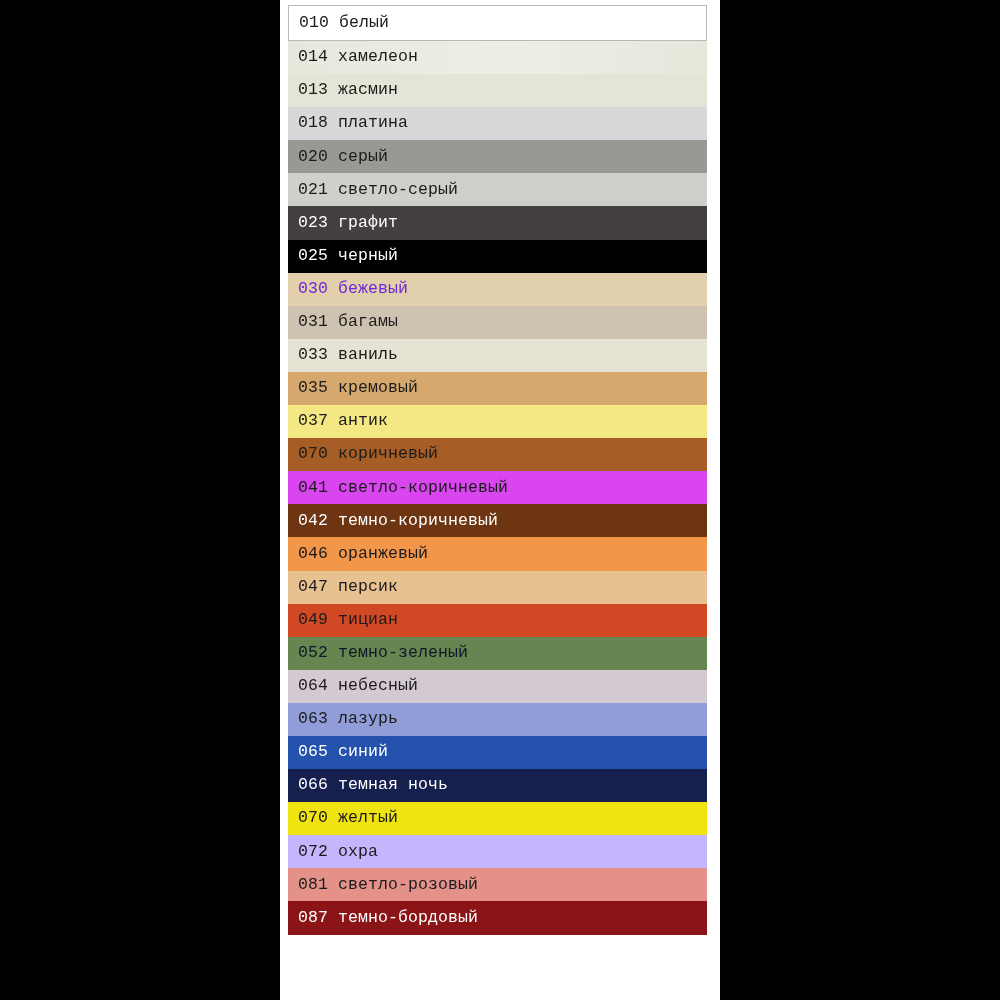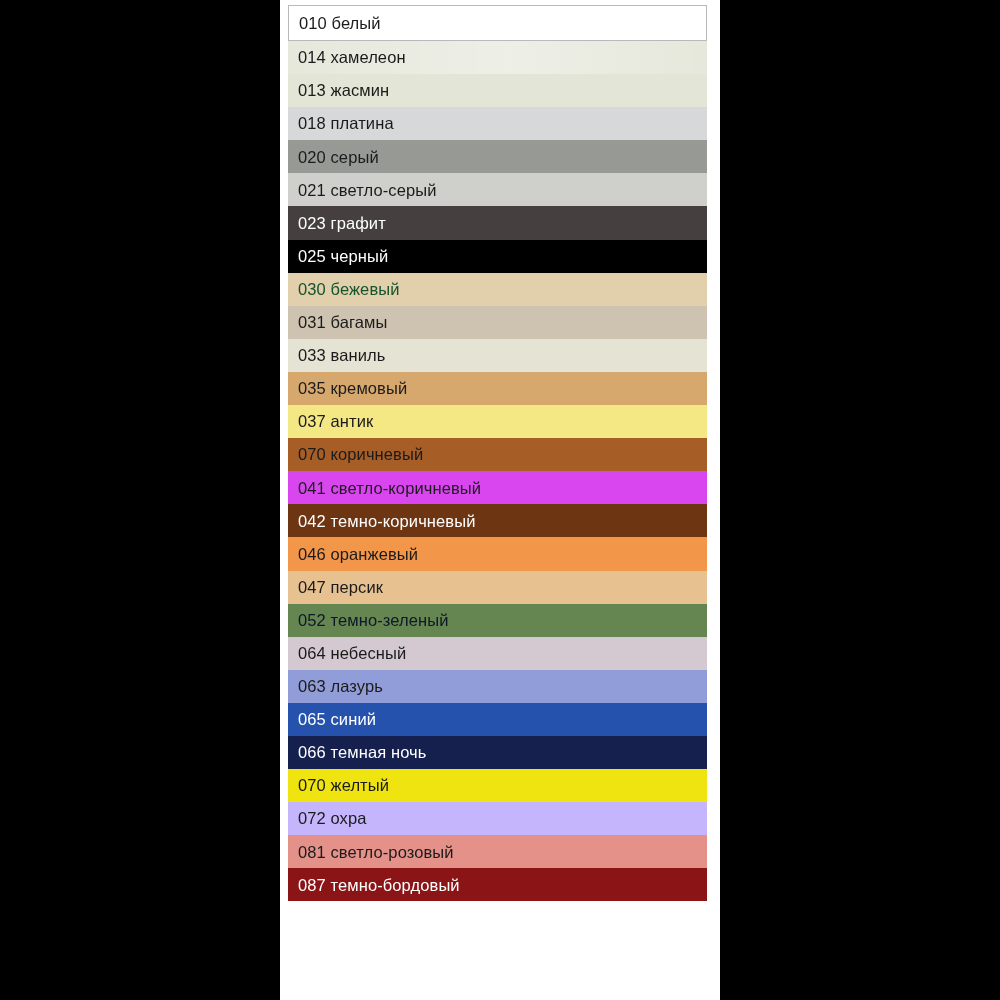--- a/index.html
+++ b/index.html
@@ -42,20 +42,21 @@
 
   .color-row {
     position: relative;
     display: flex;
     align-items: center;
     height: 33.1px;
     width: 419px;
     box-sizing: border-box;
     padding-left: 10px;
     overflow: hidden;
+    font-family: Liberation Mono, monospace;
   }
 
   .color-row .row-label {
     font-size: 16.5px;
     line-height: 1;
     letter-spacing: 0.1px;
     white-space: nowrap;
     color: #1b1b1b;
   }
 
@@ -109,21 +110,21 @@
         <div class="color-row dark-text" style="background: rgb(207, 208, 203);">
           <span class="row-label" style="color: rgb(27, 27, 27);">021 светло-серый</span>
         </div>
         <div class="color-row light-text" style="background: rgb(69, 63, 64);">
           <span class="row-label" style="color: rgb(255, 255, 255);">023 графит</span>
         </div>
         <div class="color-row light-text" style="background: rgb(0, 0, 0);">
           <span class="row-label" style="color: rgb(255, 255, 255);">025 черный</span>
         </div>
         <div class="color-row dark-text" style="background: rgb(226, 207, 171);">
-          <span class="row-label" style="color: #14532d;">030 бежевый</span>
+          <span class="row-label" style="color: #6d28d9;">030 бежевый</span>
         </div>
         <div class="color-row dark-text" style="background: rgb(205, 195, 176);">
           <span class="row-label" style="color: rgb(27, 27, 27);">031 багамы</span>
         </div>
         <div class="color-row dark-text" style="background: rgb(229, 227, 211);">
           <span class="row-label" style="color: rgb(27, 27, 27);">033 ваниль</span>
         </div>
         <div class="color-row dark-text" style="background: rgb(215, 168, 110);">
           <span class="row-label" style="color: rgb(27, 27, 27);">035 кремовый</span>
         </div>
@@ -137,20 +138,23 @@
           <span class="row-label" style="color: rgb(27, 27, 27);">041 светло-коричневый</span>
         </div>
         <div class="color-row light-text" style="background: rgb(110, 53, 18);">
           <span class="row-label" style="color: rgb(255, 255, 255);">042 темно-коричневый</span>
         </div>
         <div class="color-row dark-text" style="background: rgb(242, 150, 74);">
           <span class="row-label" style="color: rgb(27, 27, 27);">046 оранжевый</span>
         </div>
         <div class="color-row dark-text" style="background: rgb(232, 193, 145);">
           <span class="row-label" style="color: rgb(27, 27, 27);">047 персик</span>
+        </div>
+        <div class="color-row dark-text" style="background: rgb(209, 72, 36);">
+          <span class="row-label" style="color: rgb(27, 27, 27);">049 тициан</span>
         </div>
         <div class="color-row dark-text" style="background: rgb(101, 134, 80);">
           <span class="row-label" style="color: #0f172a;">052 темно-зеленый</span>
         </div>
         <div class="color-row dark-text" style="background: rgb(212, 201, 209);">
           <span class="row-label" style="color: rgb(27, 27, 27);">064 небесный</span>
         </div>
         <div class="color-row dark-text" style="background: rgb(145, 157, 216);">
           <span class="row-label" style="color: rgb(27, 27, 27);">063 лазурь</span>
         </div>

